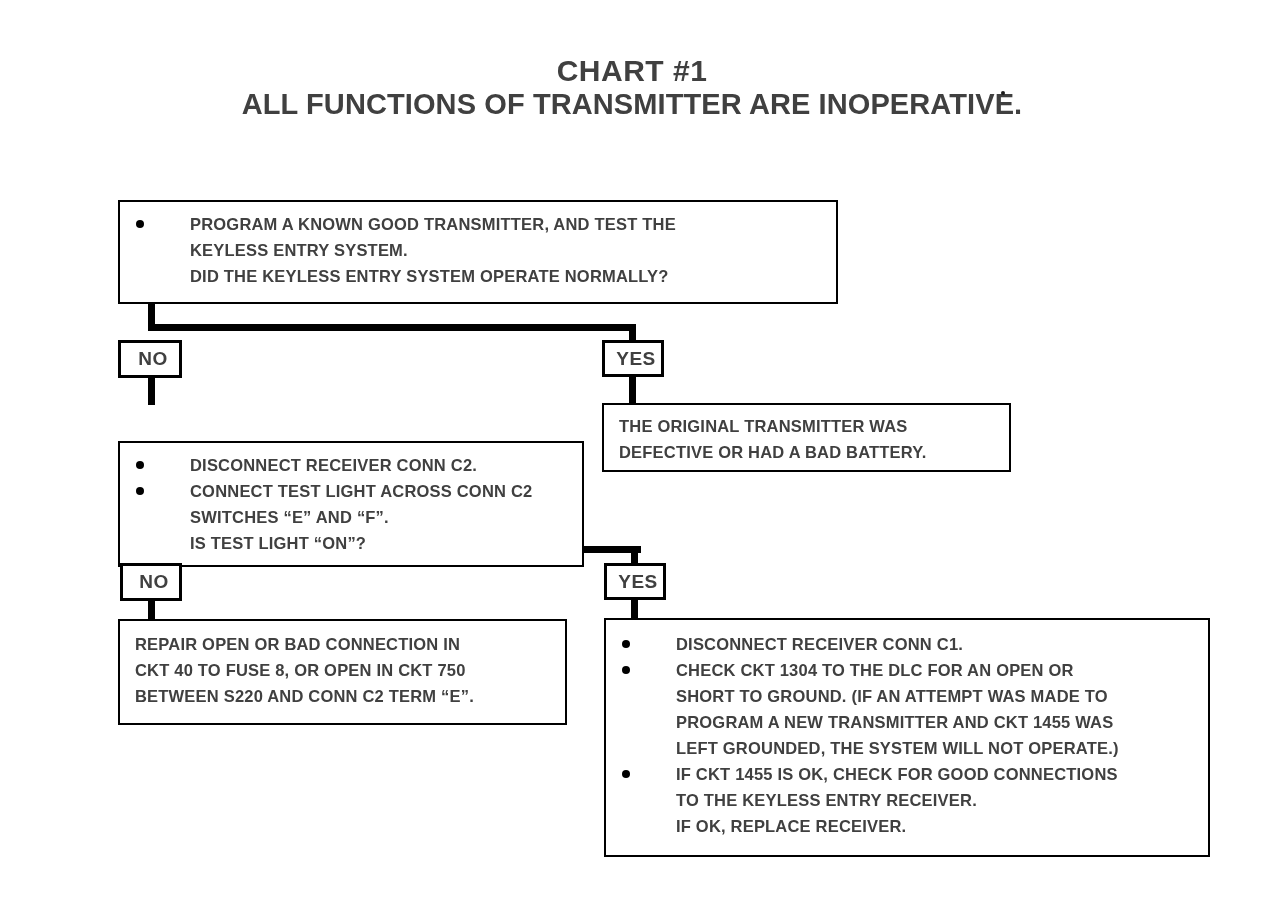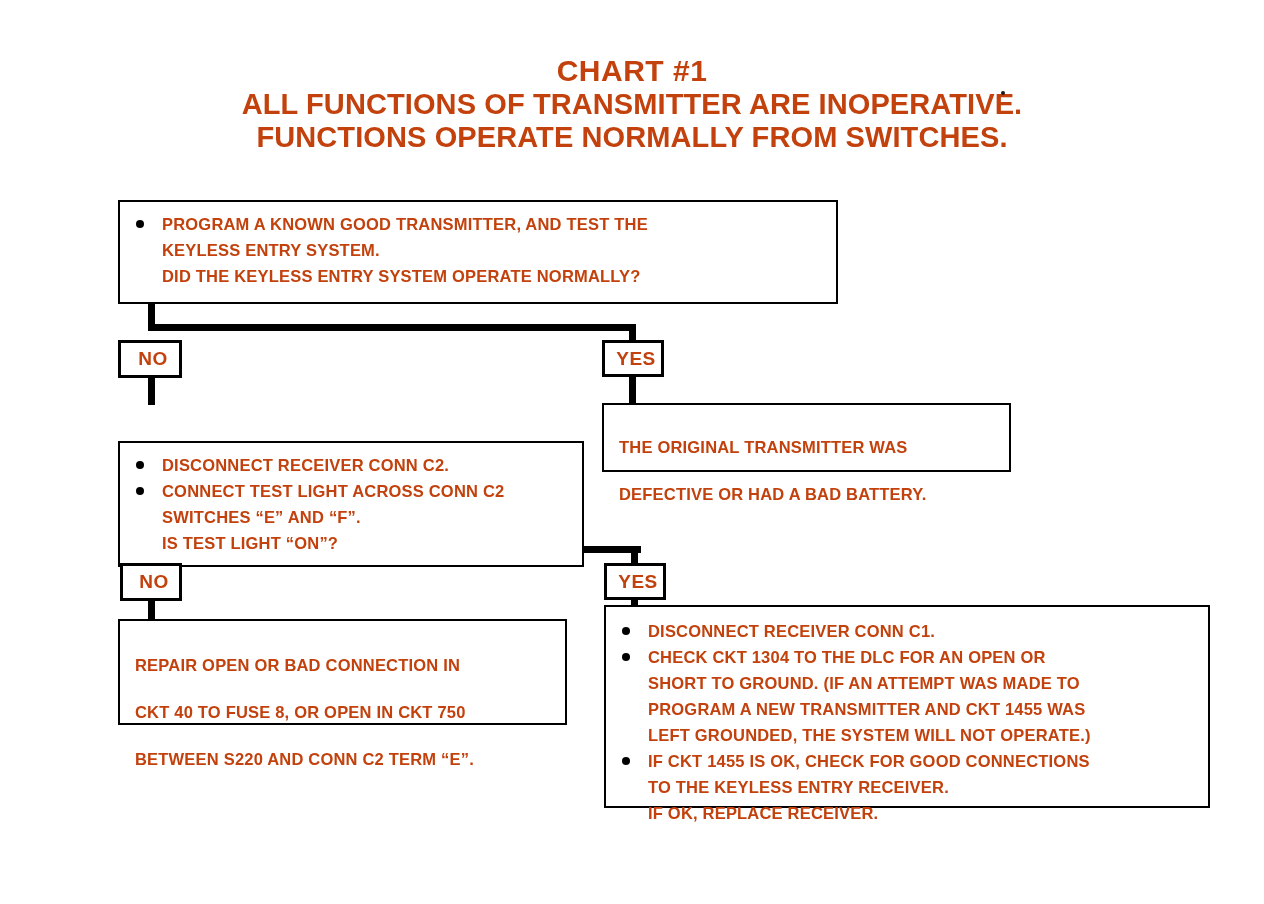--- a/index.html
+++ b/index.html
@@ -8,21 +8,21 @@
     padding: 0;
     background: #ffffff;
   }
   #page {
     position: relative;
     width: 1264px;
     height: 904px;
     background: #ffffff;
     overflow: hidden;
     font-family: "Liberation Sans", sans-serif;
-    color: #c2410c;
+    color: #404040;
     text-decoration: underline;
     -webkit-font-smoothing: none;
   }
 
   
   .title-block {
     position: absolute;
     left: 0;
     top: 54px;
     width: 1264px;
@@ -65,40 +65,41 @@
     font-weight: bold;
     line-height: 26px;
     letter-spacing: 0.2px;
     white-space: nowrap;
   }
 
   
   .row {
     display: flex;
     align-items: flex-start;
+    gap: 28px;
   }
   .bullet-cell {
     flex: 0 0 30px;
     height: 26px;
     position: relative;
   }
   .bullet-cell.has-bullet::before {
     content: "";
     position: absolute;
     left: 4px;
     top: 9px;
     width: 8px;
     height: 8px;
     background: #000000;
     border-radius: 50%;
   }
   .row-text { flex: 1 1 auto; }
 
   
-  .plain .line { margin-left: 2px; margin-top: 21px; }
+  .plain .line { margin-left: 2px; }
 
   
   .label-box {
     position: absolute;
     box-sizing: border-box;
     border: 3px solid #000000;
     background: #ffffff;
     display: flex;
     align-items: center;
     justify-content: center;
@@ -117,21 +118,20 @@
   }
 </style>
 </head>
 <body>
 
 <div id="page">
 
   <div class="title-block">
     <div class="title-main">CHART #1</div>
     <div class="title-sub">ALL FUNCTIONS OF TRANSMITTER ARE INOPERATIVE.</div>
-    <div class="title-sub">FUNCTIONS OPERATE NORMALLY FROM SWITCHES.</div>
   </div>
 
   <div class="artifact" style="left:1001px; top:91px; width:4px; height:4px;"></div>
   <div class="artifact" style="left:487px; top:630px; width:5px; height:5px;"></div>
   <div class="artifact" style="left:458px; top:458px; width:2px; height:8px; border-radius:0; transform:rotate(12deg);"></div>
 
   <div class="conn" style="left:148px; top:303px; width:7px; height:28px;"></div>
 
   <div class="conn" style="left:148px; top:324px; width:488px; height:7px;"></div>
 
@@ -207,21 +207,21 @@
   </div>
 
   <div class="box plain" style="left:118px; top:619px; width:449px; height:106px;">
     <div class="box-inner" style="padding:10px 10px 8px 13px;">
       <div class="line">REPAIR OPEN OR BAD CONNECTION IN</div>
       <div class="line">CKT 40 TO FUSE 8, OR OPEN IN CKT 750</div>
       <div class="line">BETWEEN S220 AND CONN C2 TERM “E”.</div>
     </div>
   </div>
 
-  <div class="box" style="left:604px; top:605px; width:606px; height:203px;">
+  <div class="box" style="left:604px; top:618px; width:606px; height:239px;">
     <div class="box-inner" style="padding:11px 8px 8px 12px;">
       <div class="row">
         <div class="bullet-cell has-bullet"></div>
         <div class="row-text line">DISCONNECT RECEIVER CONN C1.</div>
       </div>
       <div class="row">
         <div class="bullet-cell has-bullet"></div>
         <div class="row-text line">CHECK CKT 1304 TO THE DLC FOR AN OPEN OR</div>
       </div>
       <div class="row">

